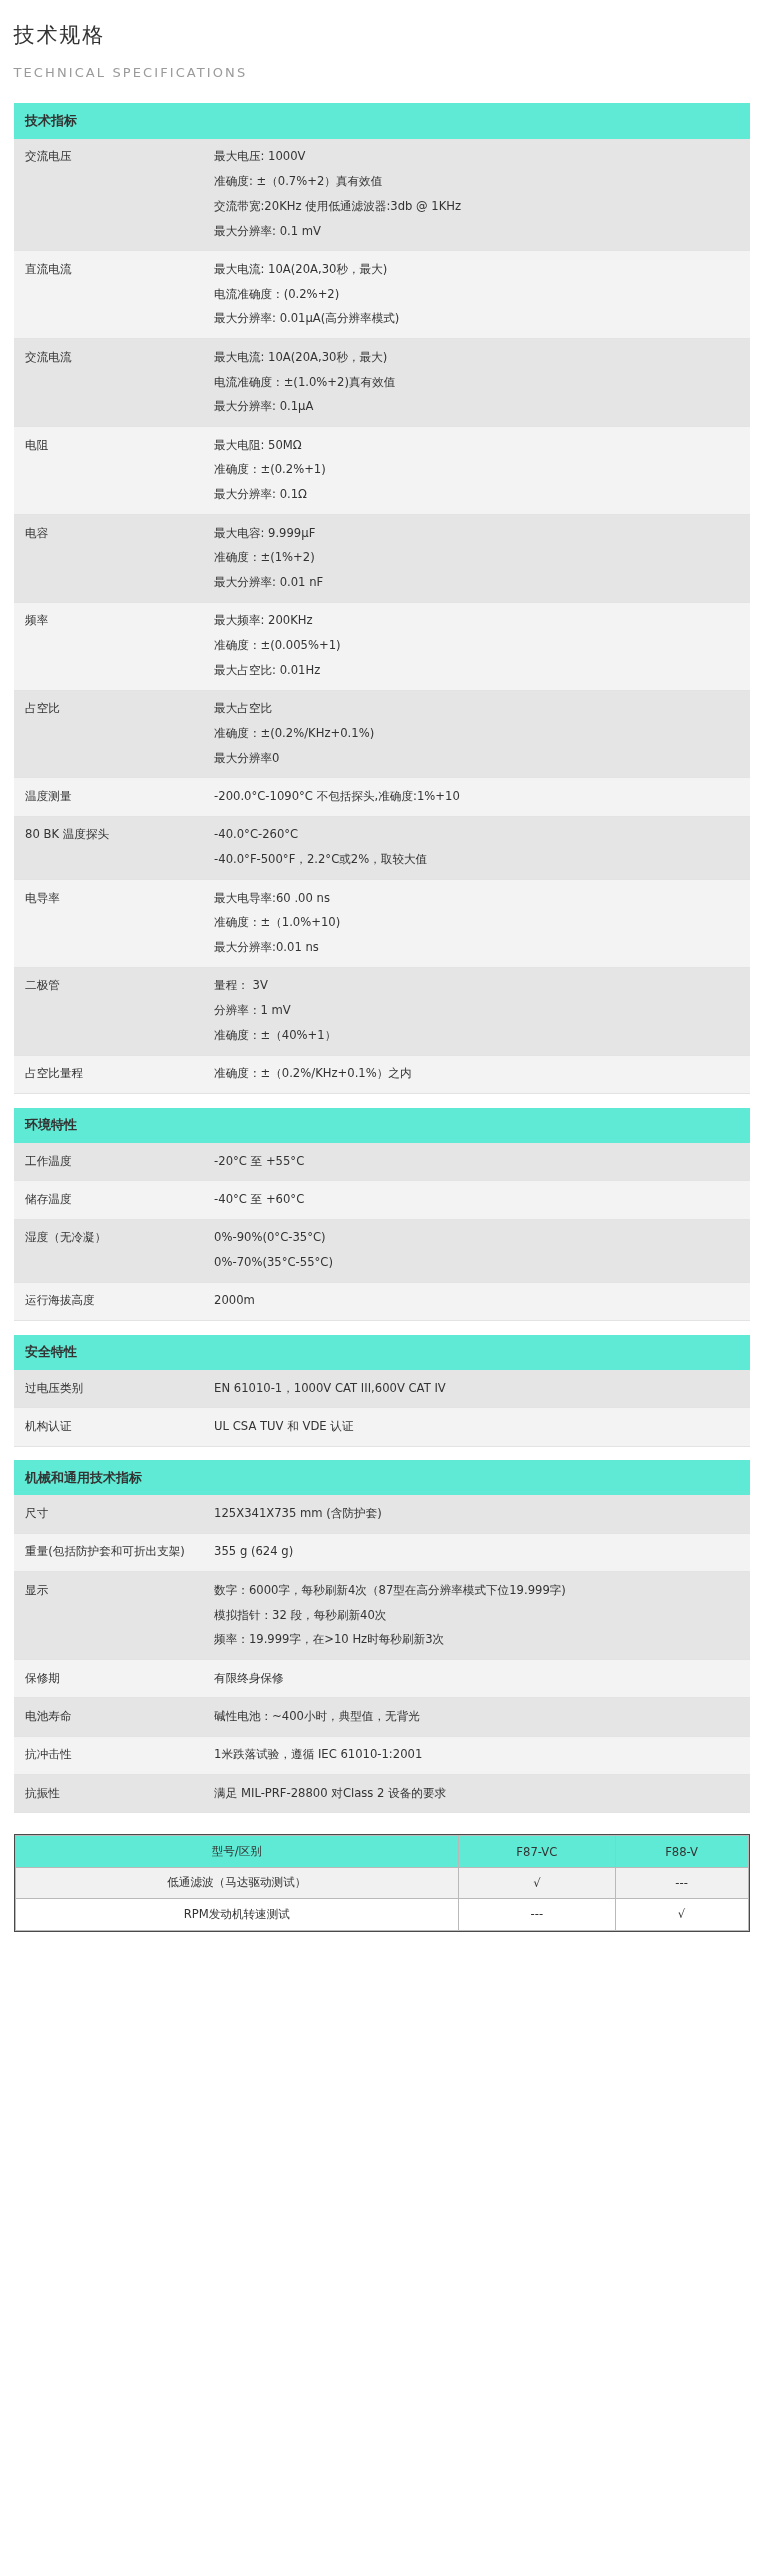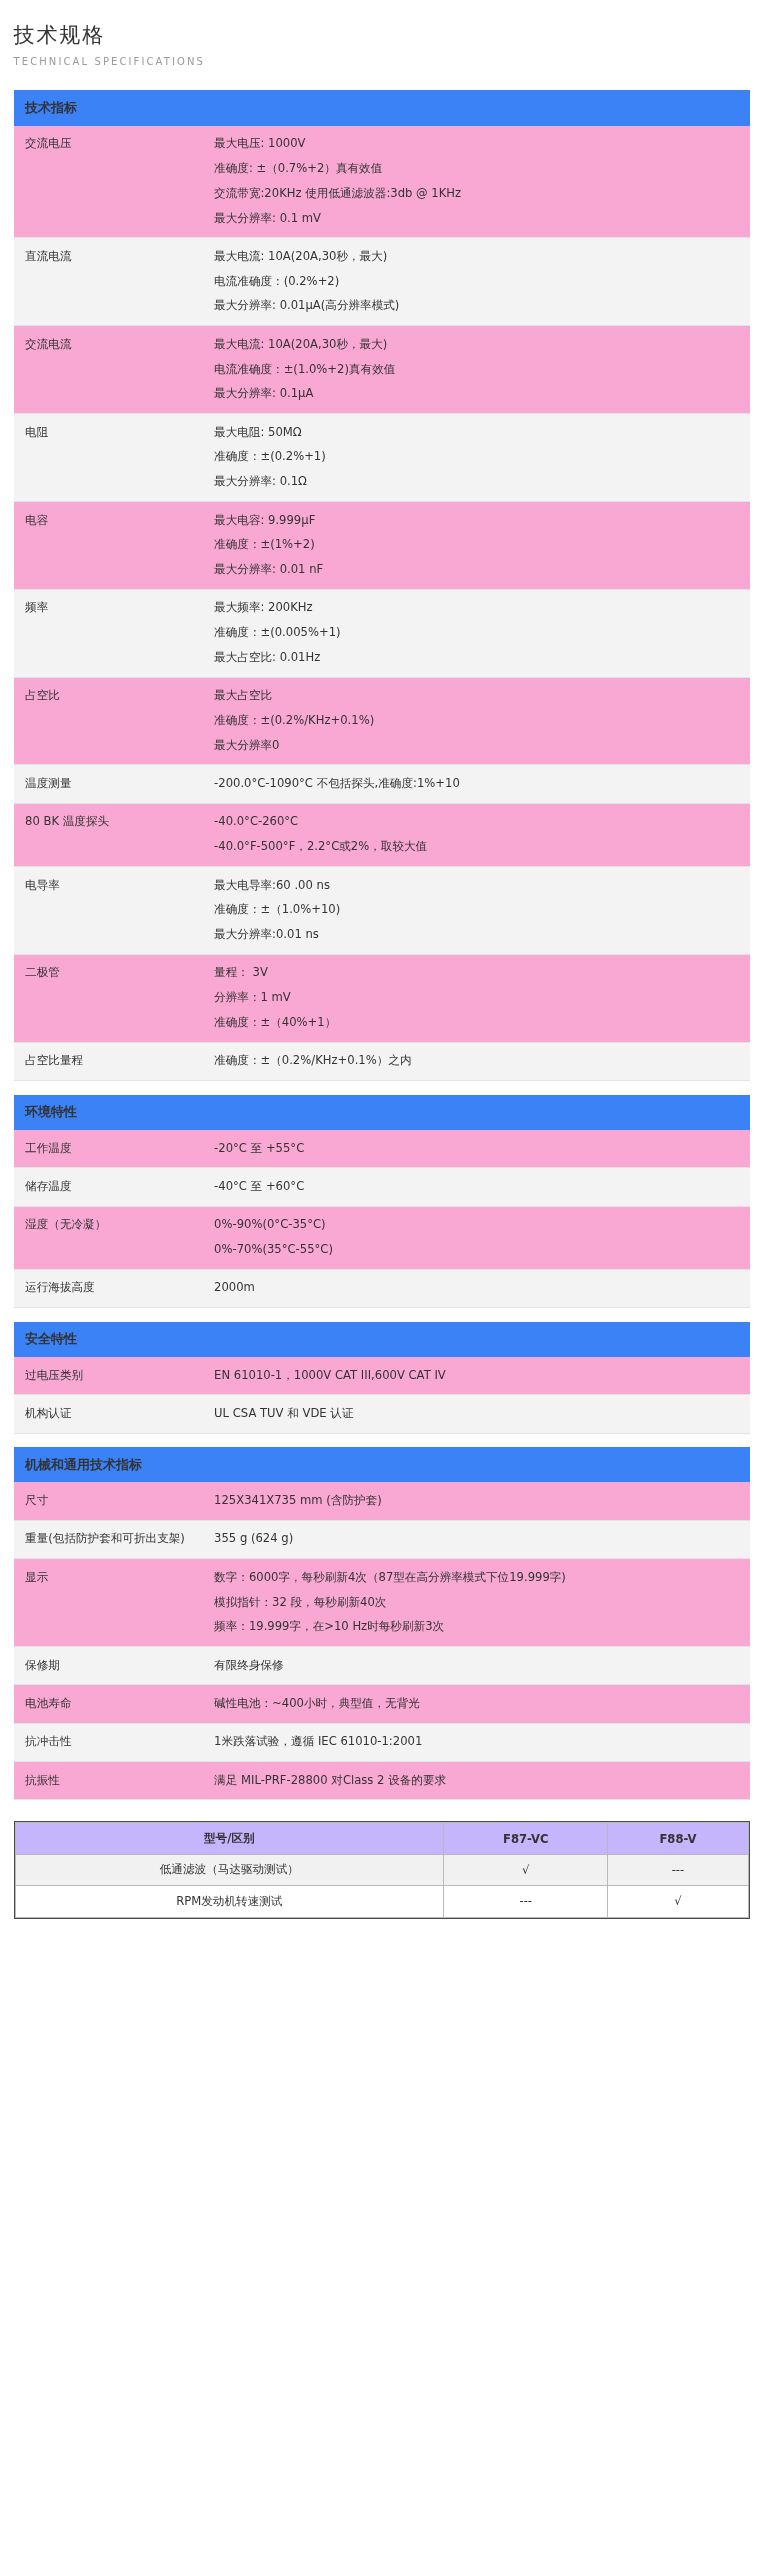--- a/index.html
+++ b/index.html
@@ -15,39 +15,39 @@
 
   
   .title-block { text-align: left; padding: 21px 0 9.7px 0; }
   .title-main {
     font-size: 21px;
     color: #333333;
     letter-spacing: 1.9px;
     font-weight: normal;
   }
   .title-sub {
-    font-size: 10px;
+    font-size: 13px;
     color: #9a9a9a;
     letter-spacing: 2.1px;
-    margin-top: 7px;
+    margin-top: 16px;
   }
 
   
   .section { margin-top: 13.5px; }
   .section-head {
-    background: #3b82f6;
+    background: #5eead4;
     color: #333333;
     font-size: 13px;
     font-weight: bold;
     padding: 8.7px 11.6px;
   }
   .spec-table { width: 100%; border-collapse: collapse; }
   .spec-table tr { border-bottom: 1px solid #e3e3e3; }
   .spec-table tr.alt { background: #f3f3f3; }
-  .spec-table tr.plain { background: #f9a8d4; }
+  .spec-table tr.plain { background: #e5e5e5; }
   .spec-table td {
     vertical-align: top;
     padding: 9.7px 11.6px;
     font-size: 11.6px;
     line-height: 1.55;
   }
   .spec-table td.label { width: 189px; color: #333333; }
   .spec-table td.value { color: #333333; }
   .value-line { display: block; margin-bottom: 6.8px; }
   .value-line:last-child { margin-bottom: 0; }
@@ -56,21 +56,21 @@
   
   .models { margin-top: 21px; border: 1.9px solid #4a4a4a; }
   .models table { width: 100%; border-collapse: collapse; }
   .models th, .models td {
     border: 1px solid #b9b9b9;
     font-size: 11.6px;
     text-align: center;
     padding: 7.7px 5.8px;
     color: #333333;
   }
-  .models thead th { font-weight: bold; background: #c4b5fd; }
+  .models thead th { font-weight: normal; background: #5eead4; }
   .models tbody tr.shade { background: #f1f1f1; }
   .models td.rowlabel { text-align: center; }
 </style>
 </head>
 <body>
 
 <div class="page">
 
   <div class="title-block">
     <div class="title-main">技术规格</div>

